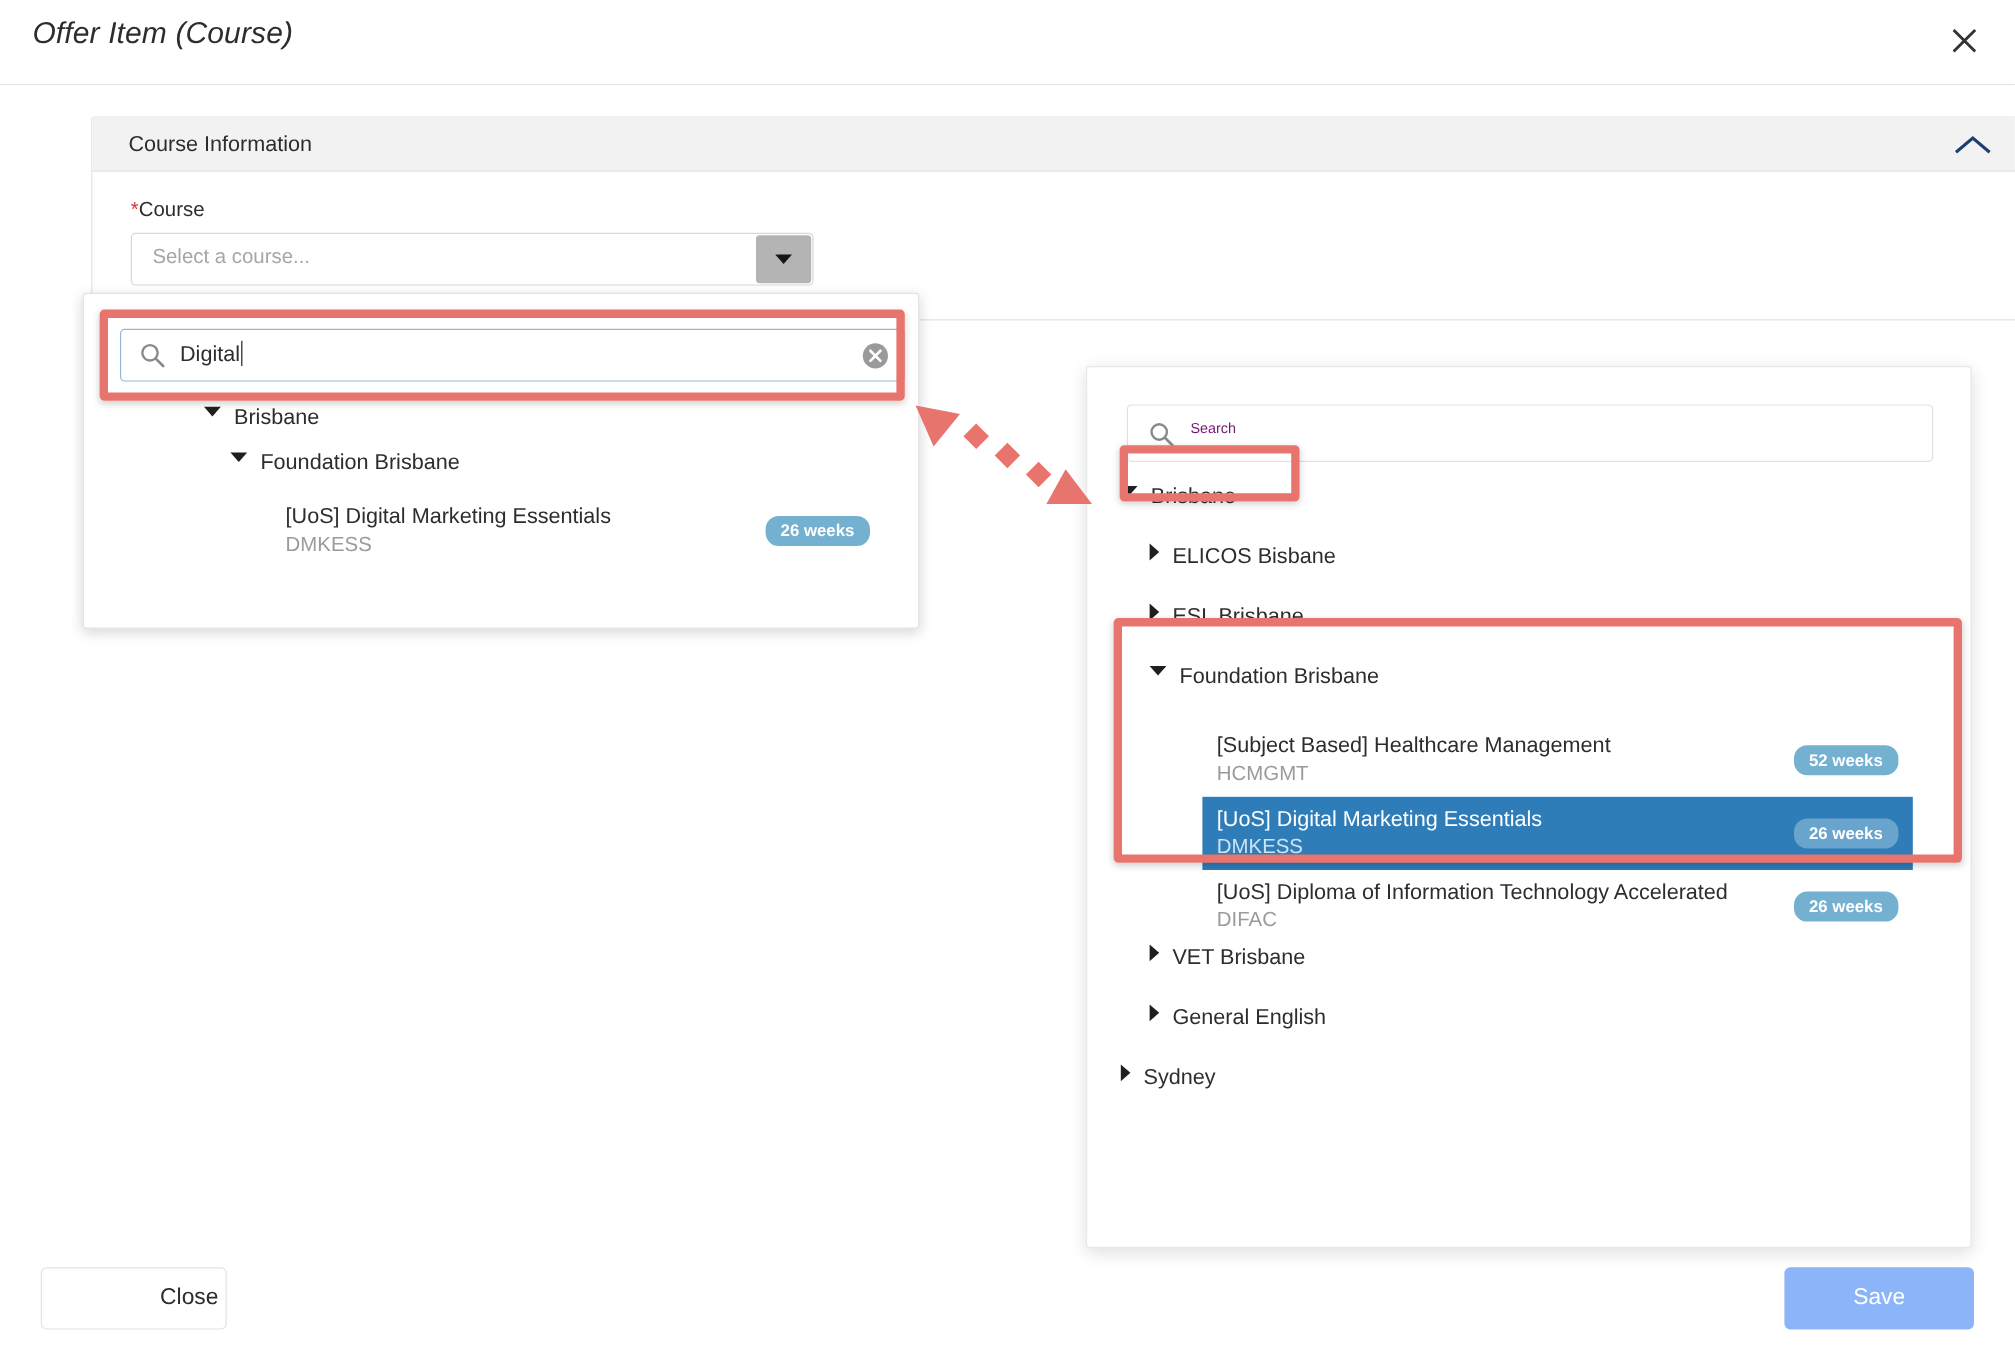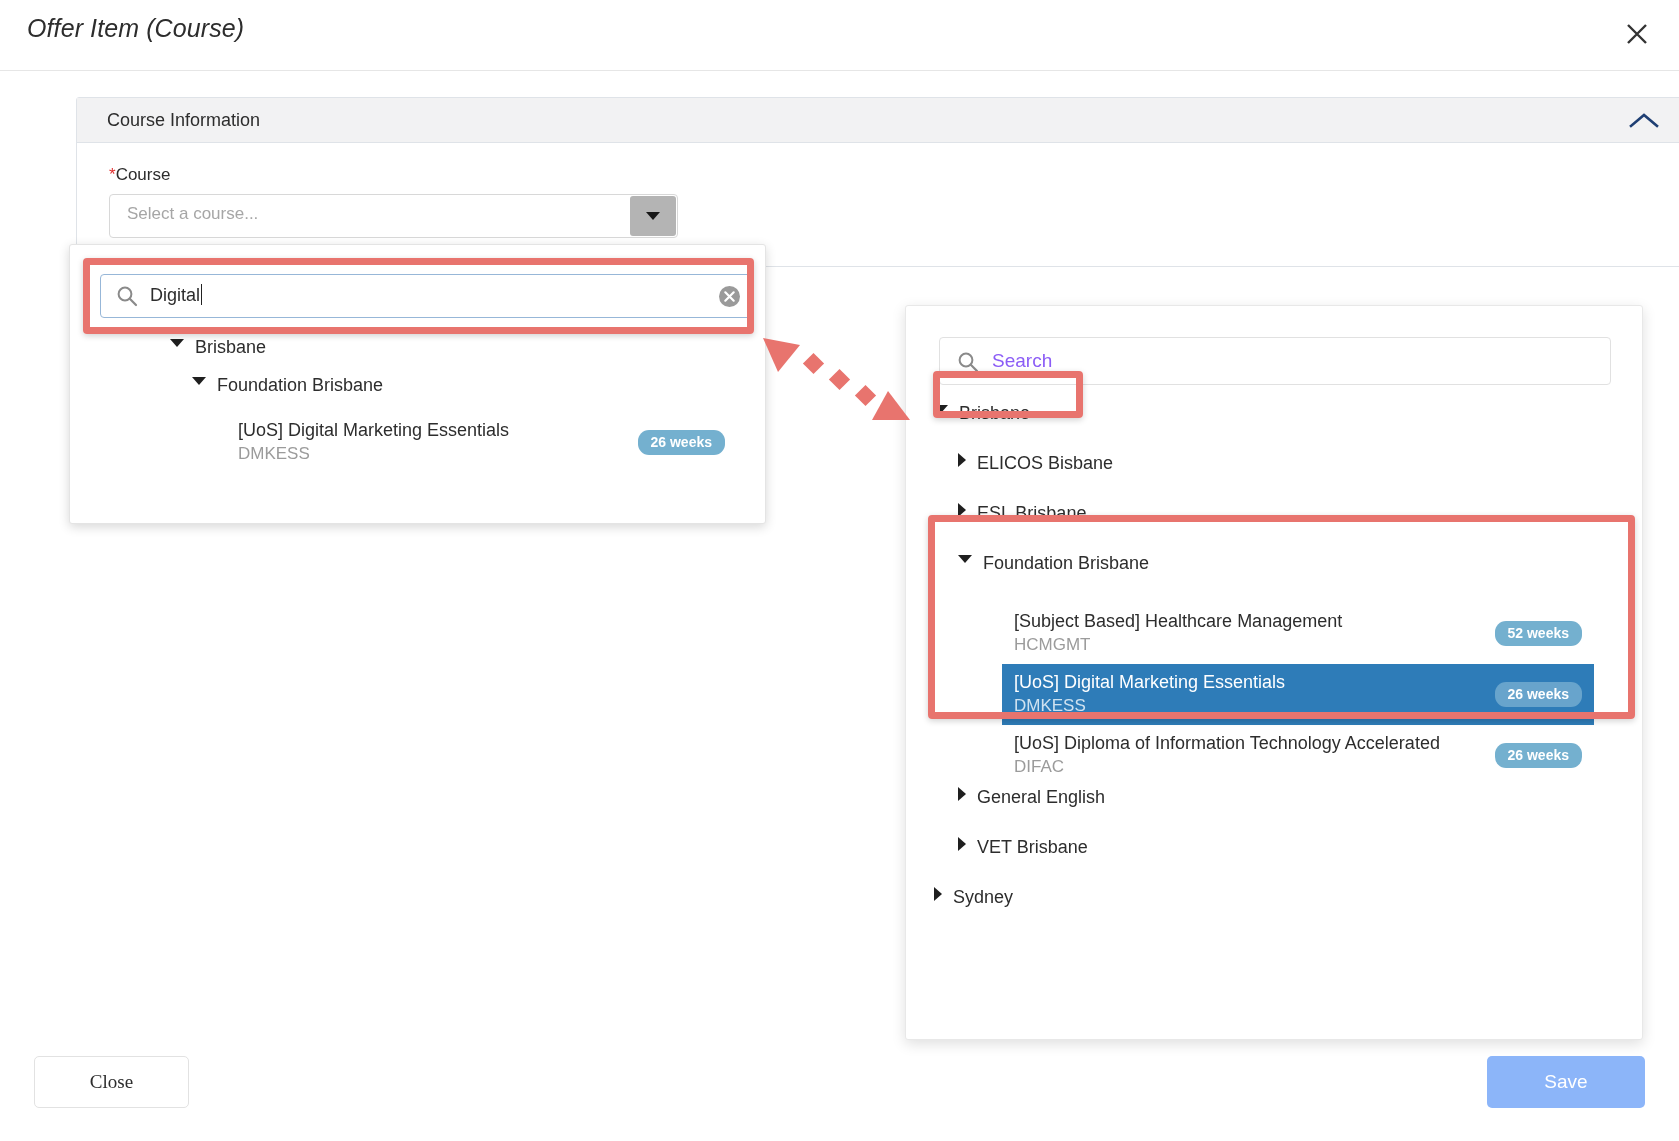--- a/index.html
+++ b/index.html
@@ -296,22 +296,22 @@
     position: absolute;
     left: 17px;
     top: 13px;
     width: 22px;
     height: 22px;
   }
   .rp-search-placeholder {
     position: absolute;
     left: 52px;
     top: 12px;
-    font-size: 19px;
-    color: #8b5cf6;
+    font-size: 12px;
+    color: #701a75;
   }
   .rp-tree {
     position: absolute;
     left: 0;
     top: 97px;
     width: 100%;
   }
   .rp-l1 { padding-left: 28px; height: 50px; }
   .rp-l2 { padding-left: 52px; height: 50px; }
   .rp-leaf {
@@ -347,24 +347,25 @@
   
   .footer-btn-close {
     position: absolute;
     left: 34px;
     top: 1056px;
     width: 155px;
     height: 52px;
     border: 1px solid #e2e2e2;
     border-radius: 5px;
     background: #fff;
-    font-family: Liberation Serif, serif;
+    font-family: Liberation Sans, sans-serif;
     font-size: 19px;
     color: #2d2d2d;
     cursor: pointer;
+    text-align: right;
   }
   .footer-btn-save {
     position: absolute;
     right: 34px;
     top: 1056px;
     width: 158px;
     height: 52px;
     border: none;
     border-radius: 5px;
     background: #8cb5f9;
@@ -496,25 +497,25 @@
     <div class="leaf-row rp-leaf">
       <div class="leaf-texts">
         <div class="leaf-title">[UoS] Diploma of Information Technology Accelerated</div>
         <div class="leaf-code">DIFAC</div>
       </div>
       <div class="badge">26 weeks</div>
     </div>
 
     <div class="tree-node rp-l2">
       <span class="tri tri-right"></span>
-      <span>General English</span>
+      <span>VET Brisbane</span>
     </div>
     <div class="tree-node rp-l2">
       <span class="tri tri-right"></span>
-      <span>VET Brisbane</span>
+      <span>General English</span>
     </div>
     <div class="tree-node rp-l1">
       <span class="tri tri-right"></span>
       <span>Sydney</span>
     </div>
   </div>
 </div>
 
 <div class="hl" id="hl-search"></div>
 <div class="hl" id="hl-brisbane"></div>

